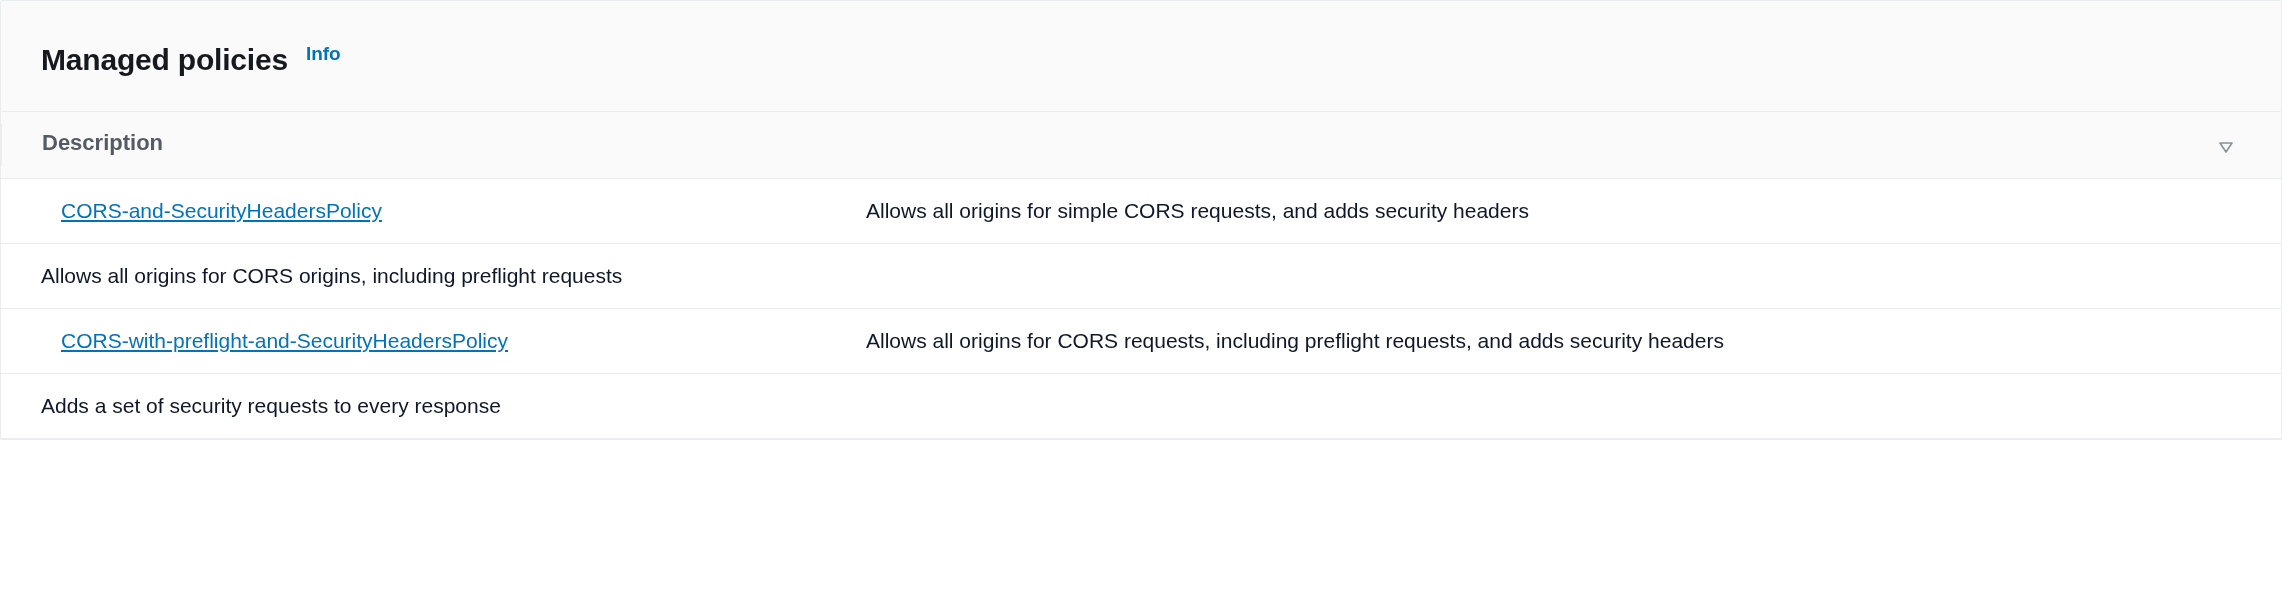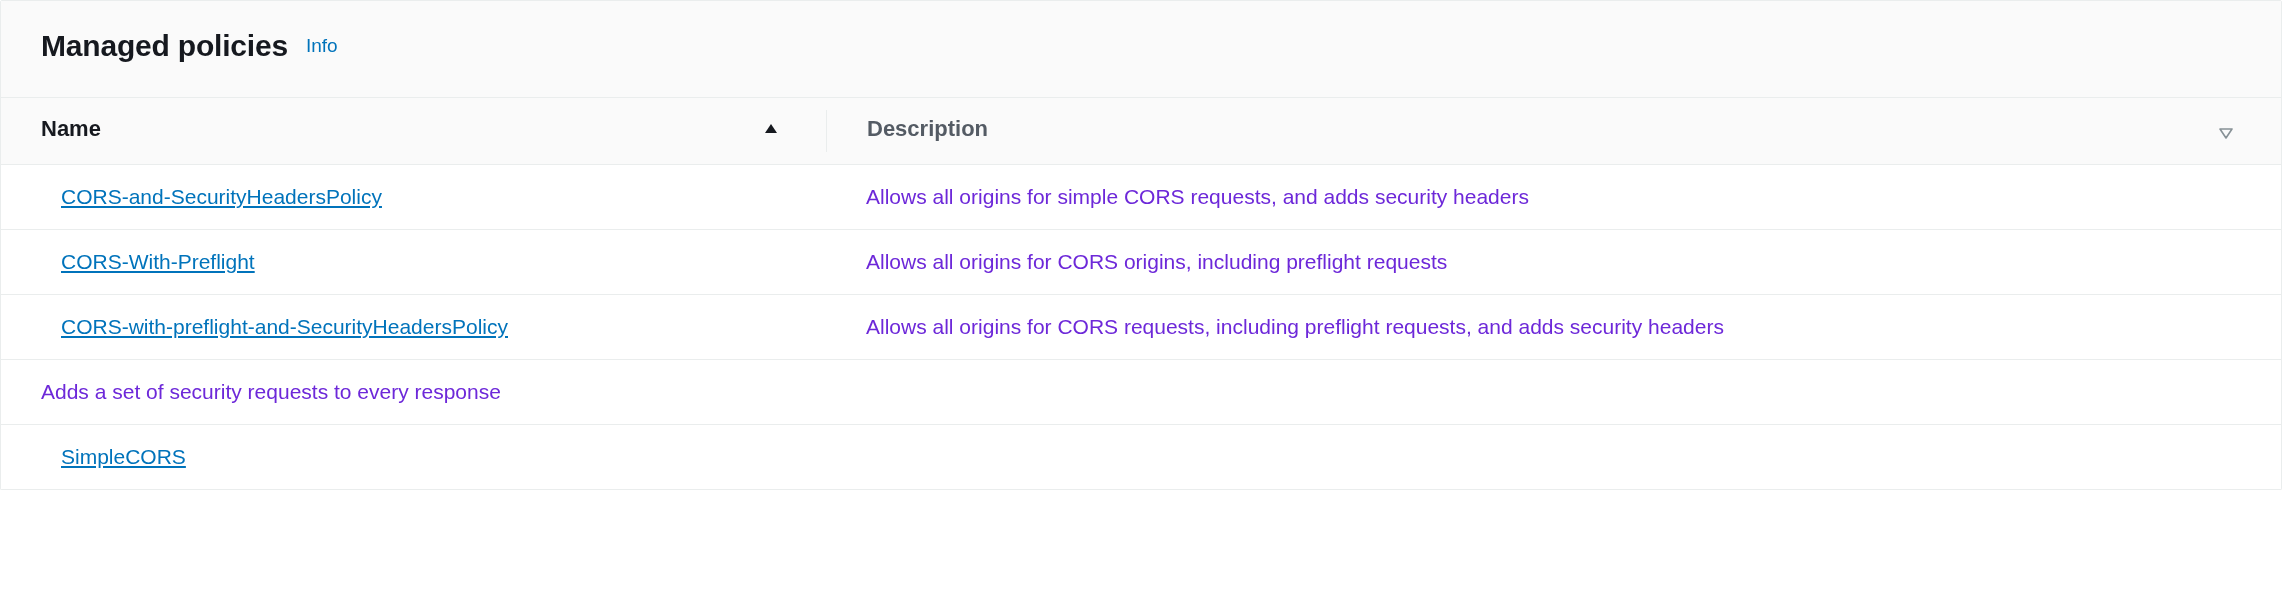--- a/index.html
+++ b/index.html
@@ -15,34 +15,34 @@
     }
     .panel {
       border: 1px solid #eaeded;
       border-radius: 2px;
       background: #ffffff;
       width: 2282px;
       box-shadow: 0 1px 1px rgba(0,0,0,0.05);
     }
     .panel-header {
       display: flex;
-      align-items: center;
+      align-items: flex-start;
       gap: 18px;
-      padding: 28px 40px 34px 40px;
+      padding: 42px 40px 34px 40px;
       background: #fafafa;
     }
     .panel-title {
       font-size: 30px;
       font-weight: 700;
       color: #16191f;
       letter-spacing: -0.2px;
     }
     .info-link {
       font-size: 19px;
-      font-weight: 400;
+      font-weight: 700;
       color: #0073bb;
       cursor: pointer;
     }
     .table-header {
       display: flex;
       border-top: 1px solid #eaeded;
       border-bottom: 1px solid #eaeded;
       background: #fafafa;
     }
     .col-name {
@@ -92,82 +92,68 @@
       border-bottom: none;
     }
     .cell-name {
       width: 825px;
       flex: 0 0 825px;
       padding: 20px 60px;
     }
     .cell-desc {
       flex: 1;
       padding: 20px 40px;
-      color: #6d28d9;
+      color: #0f172a;
     }
     .link {
       color: #0073bb;
       text-decoration: underline;
       cursor: pointer;
     }
   </style>
 </head>
 <body>
 
 <div class="panel">
 
   <div class="panel-header">
     <span class="panel-title">Managed policies</span>
     <span class="info-link">Info</span>
   </div>
 
   <div class="table-header">
-    <div class="col-name th-active">
-      <span class="th-label">Name</span>
-      <span class="sort-icon">
-        <svg width="18" height="18" viewBox="0 0 18 18">
-          <polygon points="9,4 15,13 3,13" fill="#16191f"></polygon>
-        </svg>
-      </span>
-    </div>
     <div class="col-divider"></div>
     <div class="col-desc th-inactive">
       <span class="th-label">Description</span>
       <span class="sort-icon">
         <svg width="18" height="18" viewBox="0 0 18 18">
           <polygon points="9,14 15,5 3,5" fill="none" stroke="#879196" stroke-width="1.6" stroke-linejoin="round"></polygon>
         </svg>
       </span>
     </div>
   </div>
 
   <div class="row">
     <div class="cell-name">
       <span class="link">CORS-and-SecurityHeadersPolicy</span>
     </div>
     <div class="cell-desc">Allows all origins for simple CORS requests, and adds security headers</div>
   </div>
 
   <div class="row">
-    <div class="cell-name">
-      <span class="link">CORS-With-Preflight</span>
-    </div>
     <div class="cell-desc">Allows all origins for CORS origins, including preflight requests</div>
   </div>
 
   <div class="row">
     <div class="cell-name">
       <span class="link">CORS-with-preflight-and-SecurityHeadersPolicy</span>
     </div>
     <div class="cell-desc">Allows all origins for CORS requests, including preflight requests, and adds security headers</div>
   </div>
 
   <div class="row">
     <div class="cell-desc">Adds a set of security requests to every response</div>
   </div>
 
   <div class="row">
-    <div class="cell-name">
-      <span class="link">SimpleCORS</span>
-    </div>
   </div>
 
 </div>
 
 </body></html>

